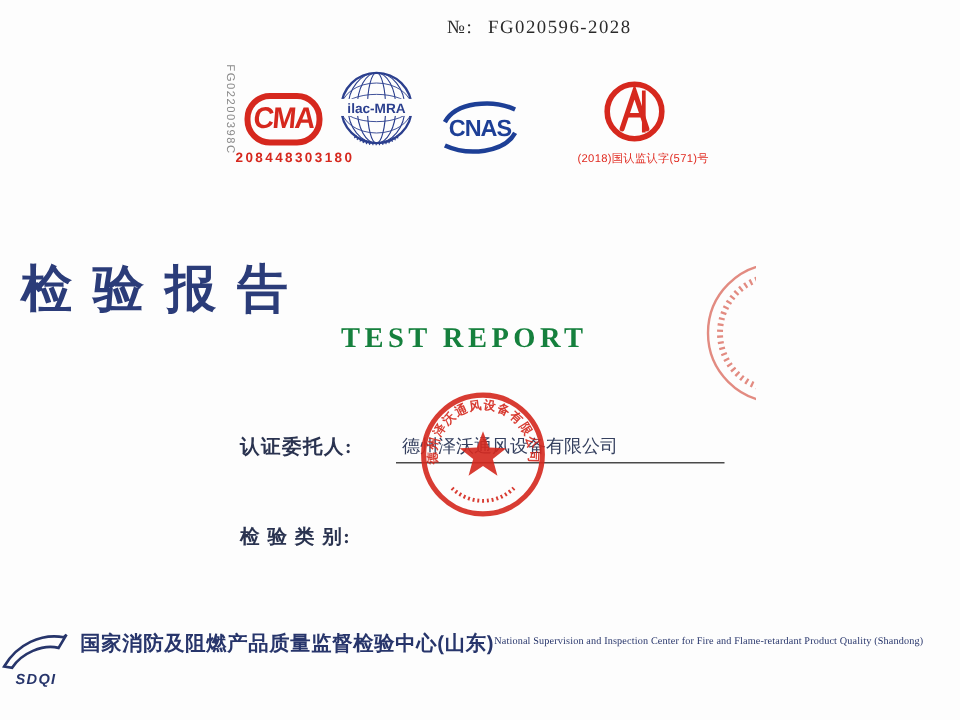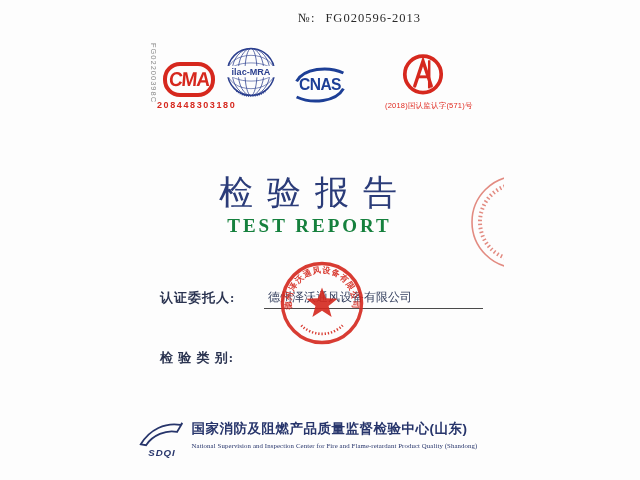--- a/index.html
+++ b/index.html
@@ -38,22 +38,22 @@
     position:absolute;left:362px;top:53px;color:#24407e;font-weight:bold;
     font-size:8px;line-height:10.5px;letter-spacing:0.5px;
   }
   .cal-svg{position:absolute;left:399px;top:52px;}
   .cal-caption{
     position:absolute;left:385px;top:101px;color:#e02a20;font-size:7.5px;
     letter-spacing:0.2px;white-space:nowrap;
   }
   
   .title-zh{
-    position:absolute;left:0;top:170px;width:616px;text-align:center;
-    color:#2b3c79;font-size:34px;font-weight:normal;letter-spacing:14px;text-indent:14px;
+    position:absolute;left:0;top:170px;width:616px;
+    color:#2b3c79;font-size:34px;font-weight:bold;letter-spacing:14px;text-indent:14px;
   }
   .title-en{
     position:absolute;left:0;top:215px;width:616px;text-align:center;
     color:#15803d;font-family:"Liberation Serif",serif;font-weight:bold;
     font-size:19px;letter-spacing:3px;text-indent:3px;
   }
   
   .field-row{position:absolute;left:160px;display:flex;}
   .field-label{
     width:104px;font-family:"Liberation Serif",serif;font-size:13px;font-weight:bold;
@@ -65,32 +65,32 @@
   }
   .row-1{top:289px;} .row-2{top:318px;} .row-3{top:349px;}
   
   .stamp-svg{position:absolute;left:279px;top:260px;opacity:0.9;}
   .edge-stamp-svg{position:absolute;left:458px;top:170px;opacity:0.8;}
   
   .footer{
     position:absolute;left:0;top:420px;width:616px;display:flex;
     justify-content:center;align-items:flex-start;gap:7px;
   }
-  .footer-text{display:flex;flex-direction:column;}
+  .footer-text{display:flex;}
   .org-zh{color:#27356b;font-size:13.5px;font-weight:bold;letter-spacing:0.5px;white-space:nowrap;}
   .org-en{color:#27356b;font-size:6.8px;margin-top:4px;letter-spacing:0.1px;white-space:nowrap;font-family:"Liberation Serif",serif;}
 </style>
 </head>
 <body>
 
 <div id="canvas">
 
   <div class="report-no">
     <span>№:</span>
-    <span>FG020596-2013</span>
+    <span>FG020596-2028</span>
   </div>
 
   <div class="side-code">FG02200398C</div>
 
   <div class="cma-box">
     <span class="cma-letters">CMA</span>
   </div>
   <div class="cma-number">208448303180</div>
 
   <svg class="ilac-svg" width="50" height="50" viewBox="0 0 66 66">

